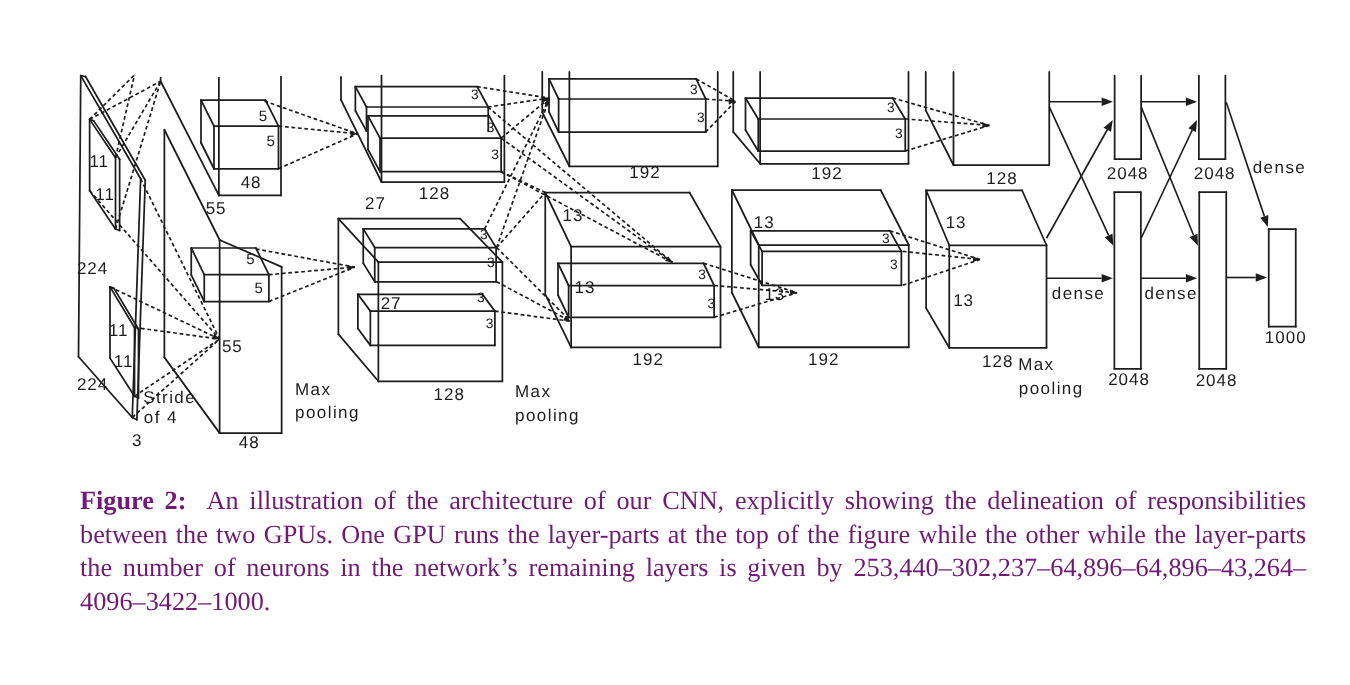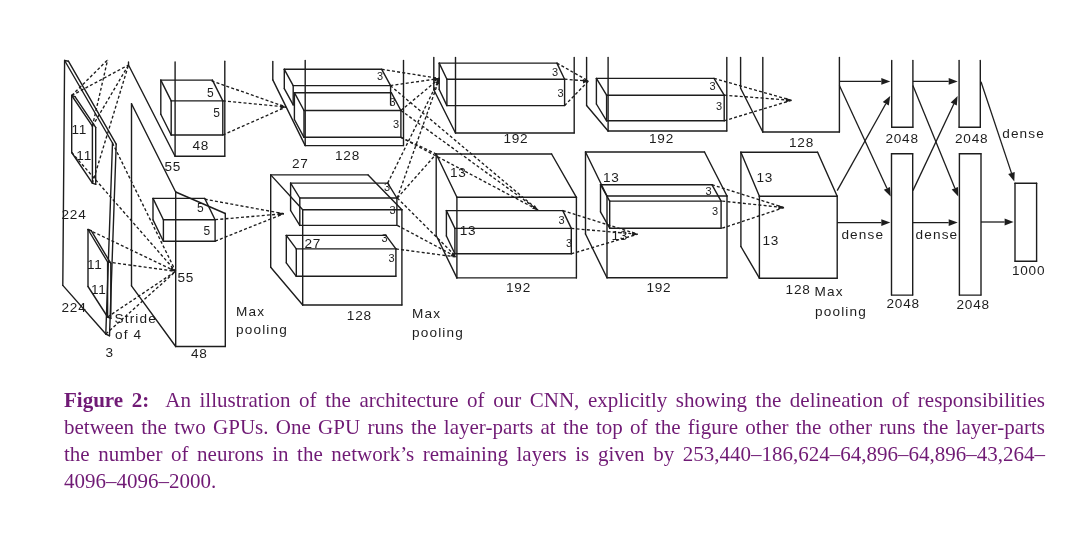--- a/index.html
+++ b/index.html
@@ -350,15 +350,15 @@
 <text x="886.5" y="308" font-size="13.6px" letter-spacing="0.8">2048</text>
 <text x="956.5" y="308.5" font-size="13.6px" letter-spacing="0.8">2048</text>
 <text x="1011.9" y="274.5" font-size="13.6px" letter-spacing="0.8">1000</text>
 <text x="1002.2" y="138.3" font-size="13.6px" letter-spacing="1.15">dense</text>
 <text x="841.4" y="239" font-size="13.6px" letter-spacing="1.15">dense</text>
 <text x="915.5" y="239" font-size="13.6px" letter-spacing="1.15">dense</text>
 </g>
 </svg></div>
 <div id="cap">
 <div class="j"><b>Figure 2:</b>&nbsp; An illustration of the architecture of our CNN, explicitly showing the delineation of responsibilities</div>
-<div class="j">between the two GPUs. One GPU runs the layer-parts at the top of the figure other the other runs the layer-parts</div>
-<div class="j">the number of neurons in the network’s remaining layers is given by 253,440–186,624–64,896–64,896–43,264–</div>
-<div>4096–4096–2000.</div>
+<div class="j">between the two GPUs. One GPU runs the layer-parts at the top of the figure while the other while the layer-parts</div>
+<div class="j">the number of neurons in the network’s remaining layers is given by 253,440–302,237–64,896–64,896–43,264–</div>
+<div>4096–3422–1000.</div>
 </div>
 </body></html>

